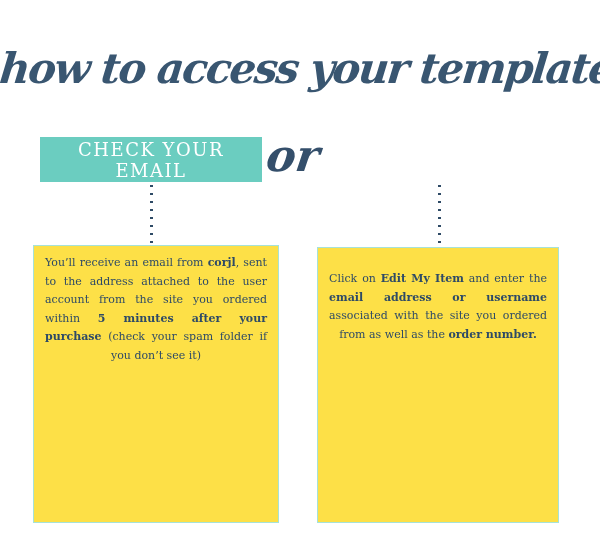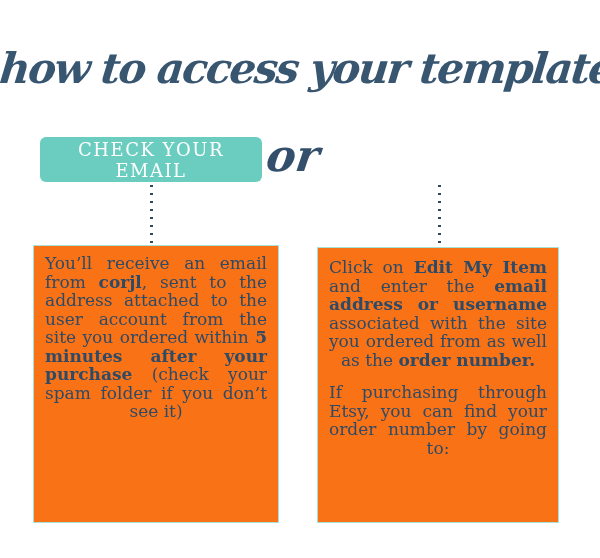--- a/index.html
+++ b/index.html
@@ -33,21 +33,20 @@
     height: 45px;
     background: #6BCDC0;
     color: #ffffff;
     font-family: "DejaVu Serif", serif;
     font-size: 18px;
     letter-spacing: 1.5px;
     display: flex;
     align-items: center;
     justify-content: center;
     text-align: center;
-    border-radius: 6px;
   }
   .banner-left  { left: 40px;  width: 222px; }
   .banner-right { left: 330px; width: 221px; }
   .or-divider {
     position: absolute;
     top: 128px;
     left: 258px;
     width: 70px;
     height: 58px;
     text-align: center;
@@ -68,29 +67,29 @@
       to bottom,
       #2E4A66 0px, #2E4A66 2.5px,
       transparent 2.5px, transparent 8px
     );
   }
   .dots-left  { left: 150px; }
   .dots-right { left: 438px; }
   .box {
     position: absolute;
     border: 1.5px solid #A6E2D8;
-    background: #f97316;
+    background: #fde047;
     color: #2E4A66;
     font-family: "DejaVu Serif", serif;
-    font-size: 17px;
+    font-size: 11px;
     line-height: 18.5px;
     overflow: hidden;
   }
   .box-left  { left: 33px;  top: 245px; width: 246px; height: 278px; padding: 8px 11px; }
-  .box-right { left: 317px; top: 247px; width: 242px; height: 276px; padding: 10px 11px; }
+  .box-right { left: 317px; top: 247px; width: 242px; height: 276px; padding: 22px 11px; }
   .para {
     text-align: justify;
     text-align-last: center;
     margin-bottom: 14px;
   }
   .para:last-child { margin-bottom: 0; }
   .para.no-gap { margin-bottom: 0; }
   .center-line { text-align: center; }
   b { font-weight: bold; }
 </style>
@@ -108,16 +107,15 @@
 
   <div class="dots dots-left"></div>
   <div class="dots dots-right"></div>
 
   <div class="box box-left">
     <p class="para"><span>You’ll receive an email from </span><b>corjl</b><span>, sent to the address attached to the user account from the site you ordered within </span><b>5 minutes after your purchase</b><span> (check your spam folder if you don’t see it)</span></p>
   </div>
 
   <div class="box box-right">
     <p class="para"><span>Click on </span><b>Edit My Item</b><span> and enter the </span><b>email address or username</b><span> associated with the site you ordered from as well as the </span><b>order number.</b></p>
-    <p class="para no-gap">If purchasing through Etsy, you can find your order number by going to:</p>
   </div>
 
 </div>
 
 </body></html>

